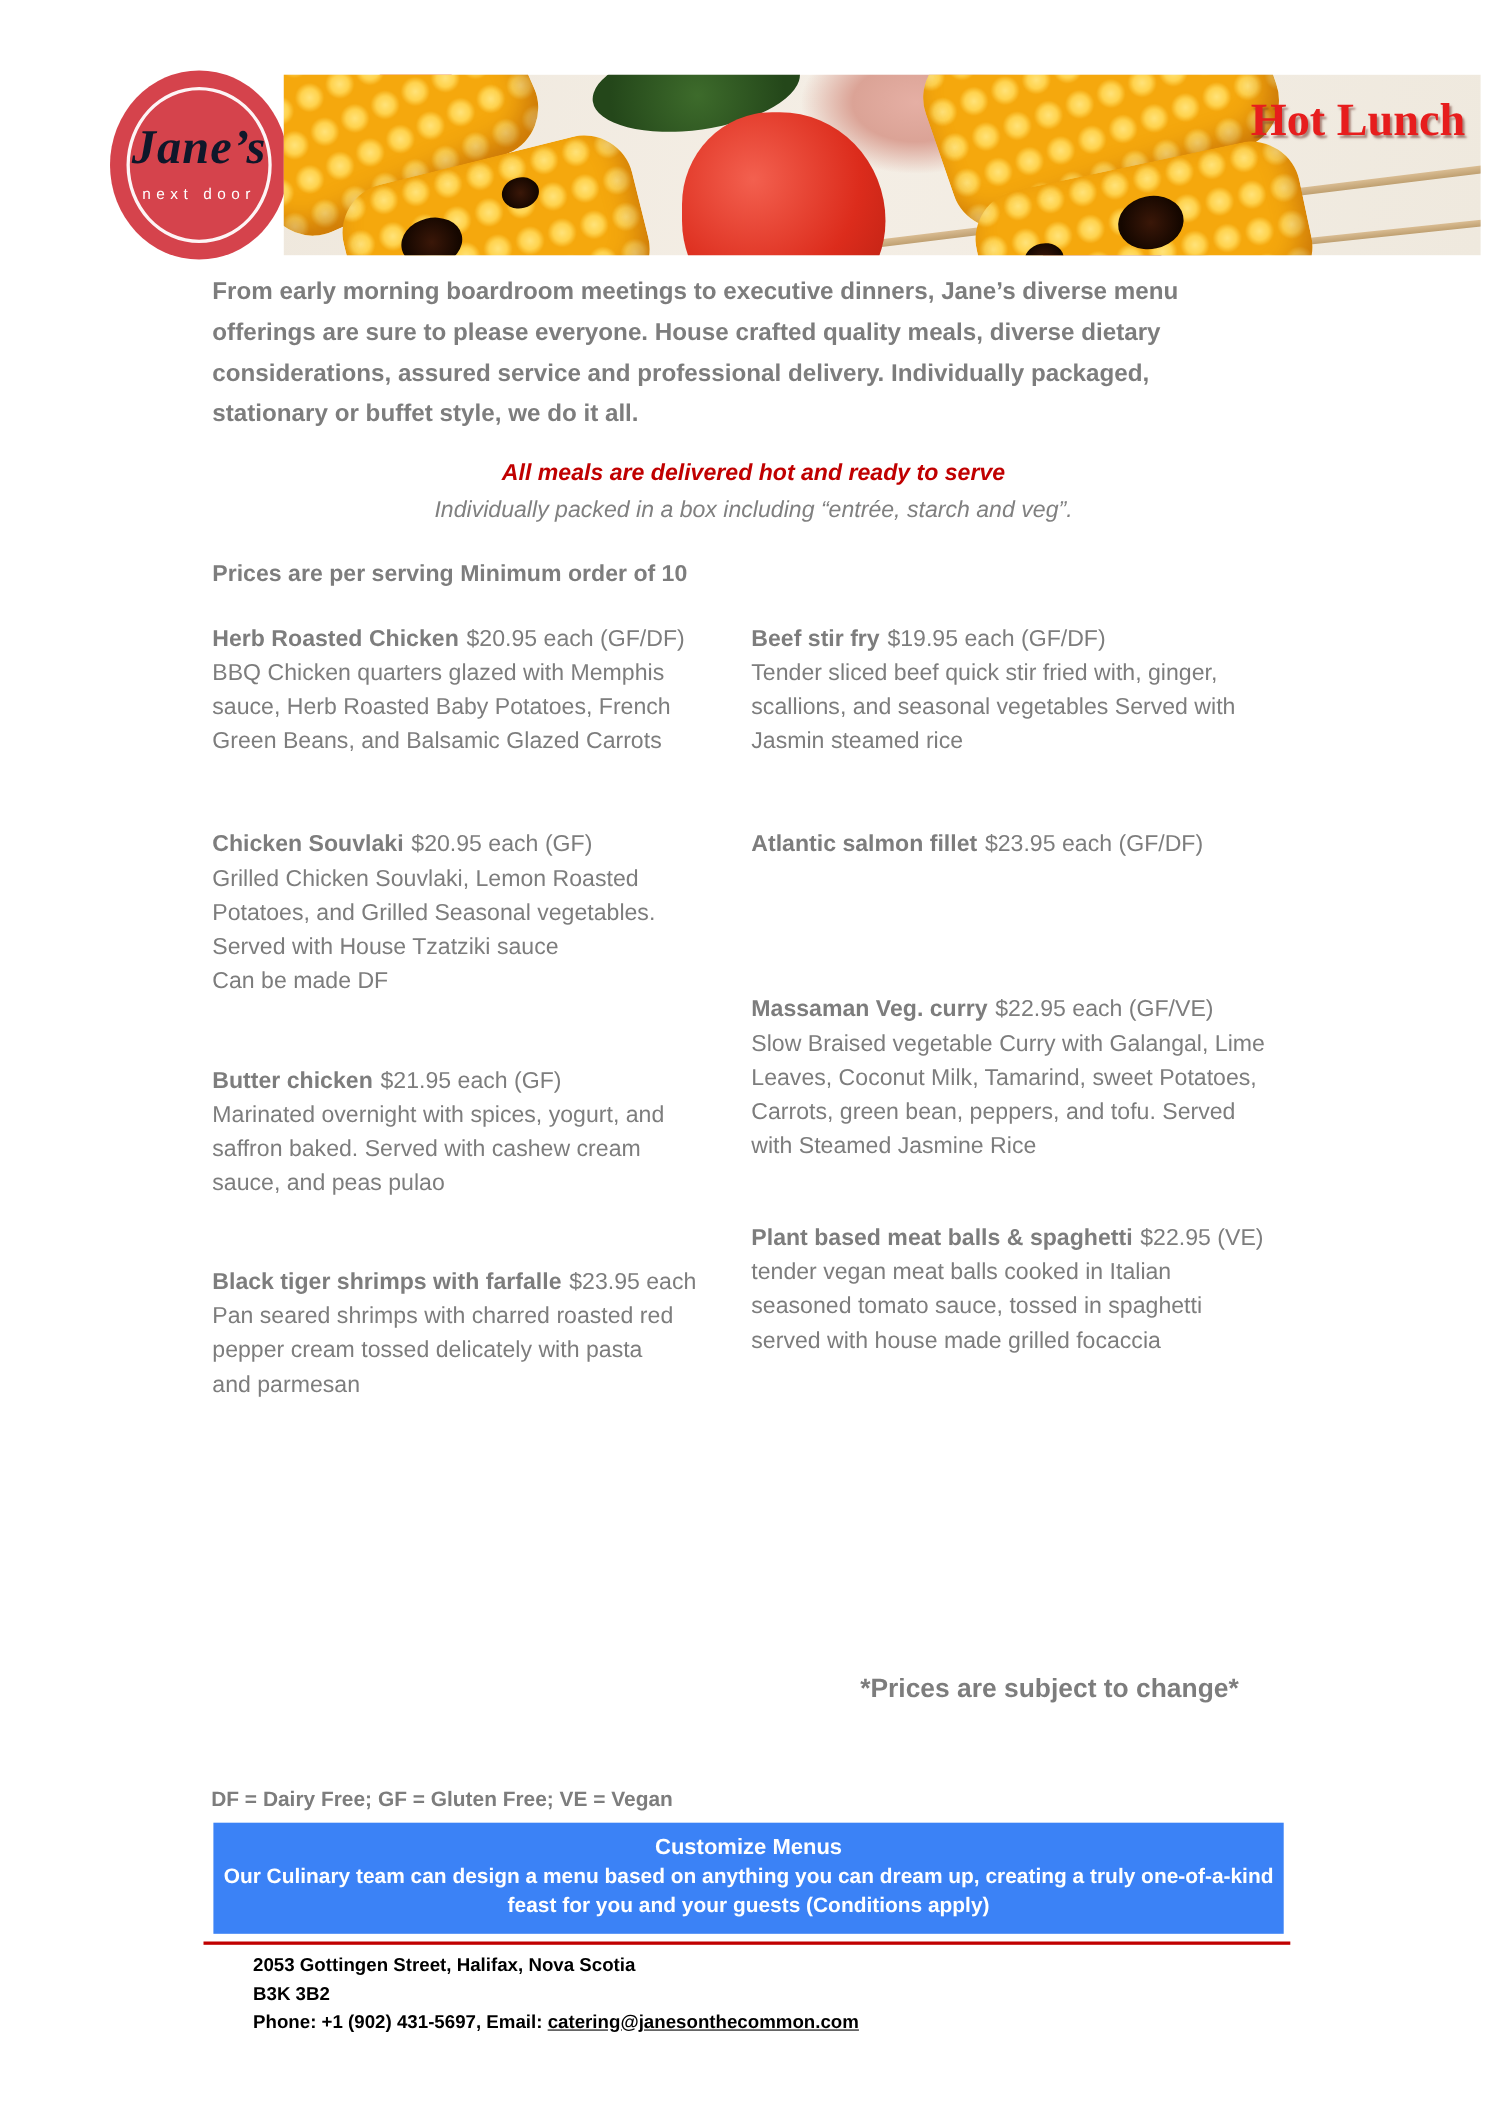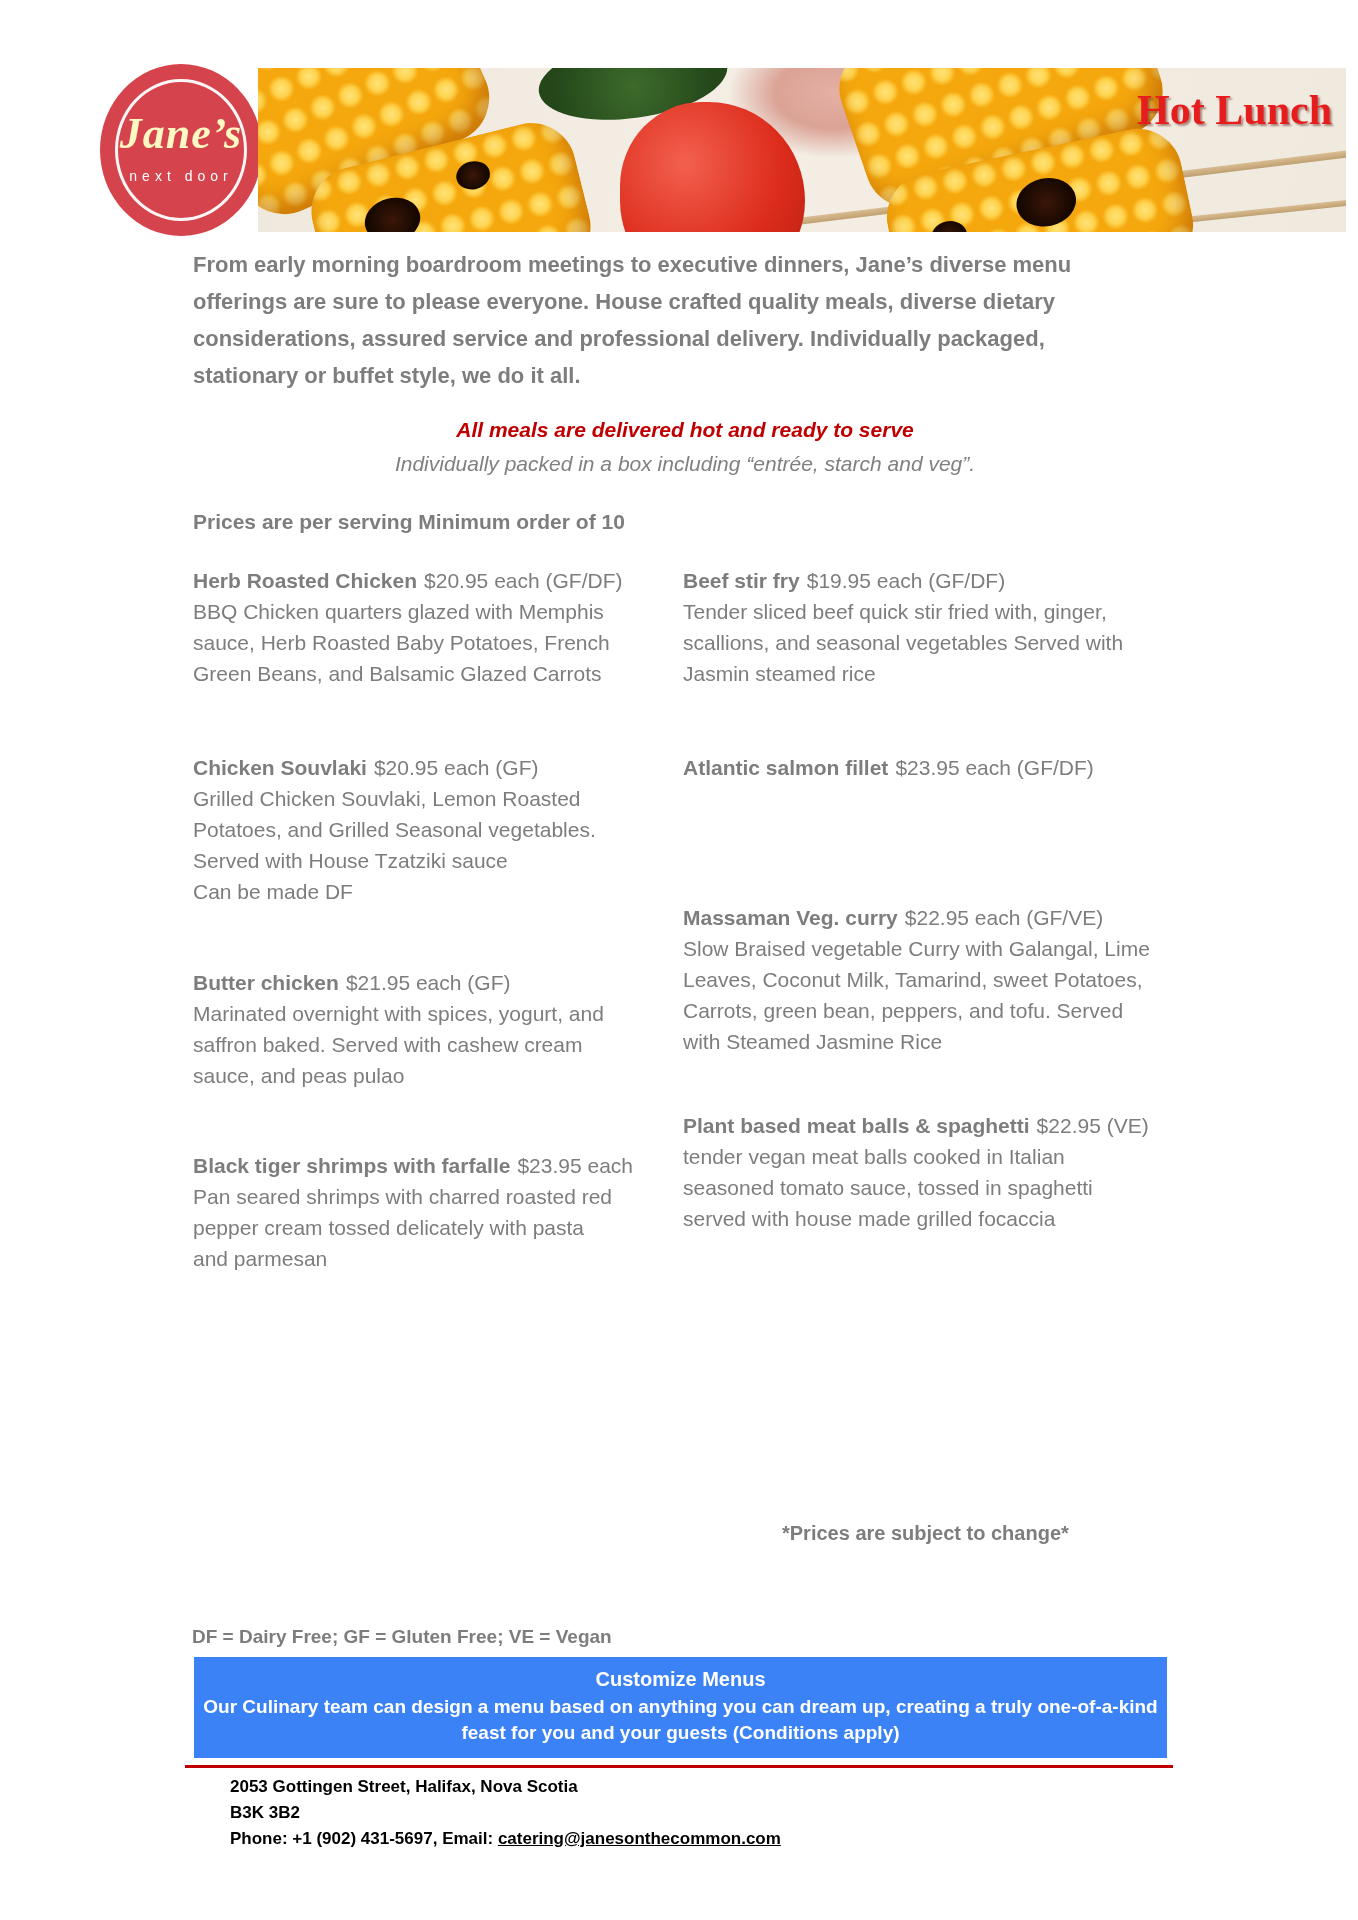--- a/index.html
+++ b/index.html
@@ -14,21 +14,21 @@
     position:absolute; left:100px; top:64px; width:162px; height:172px;
     background:#d5434c; border-radius:50%;
   }
   .logo-ring {
     position:absolute; left:15px; top:15px; right:15px; bottom:15px;
     border:3px solid rgba(255,255,255,.95); border-radius:50%;
   }
   .logo-script {
     position:absolute; left:0; right:0; top:44px; text-align:center;
     font-family:"Liberation Serif", serif; font-style:italic; font-weight:bold;
-    font-size:44px; color:#fef9c3; letter-spacing:1px;
+    font-size:44px; color:#0f172a; letter-spacing:1px;
   }
   .logo-sub {
     position:absolute; left:0; right:0; top:104px; text-align:center;
     font-size:14px; letter-spacing:5px; color:#ffffff;
   }
 
   
   .banner {
     position:absolute; left:258px; top:68px; width:1088px; height:164px;
     overflow:hidden;
@@ -73,21 +73,21 @@
   .item-name  { font-weight:bold; }
   .item-price { margin-left:7px; }
   .item-desc  { white-space:pre-line; }
 
   .legend {
     position:absolute; left:192px; top:1626px;
     font-size:19px; font-weight:bold; color:#7d7d7d;
   }
   .disclaimer {
     position:absolute; left:782px; top:1522px;
-    font-size:20px; font-weight:bold; color:#7d7d7d;
+    font-size:24px; font-weight:bold; color:#7d7d7d;
   }
 
   .customize-box {
     position:absolute; left:194px; top:1657px; width:973px; height:101px;
     background:#3b82f6; color:#ffffff; text-align:center;
   }
   .customize-title { margin-top:11px; font-size:20px; font-weight:bold; }
   .customize-body  { margin-top:3px; font-size:19px; font-weight:bold; line-height:26px; white-space:pre-line; }
 
   .red-rule { position:absolute; left:185px; top:1765px; width:988px; height:3px; background:#c00000; }

